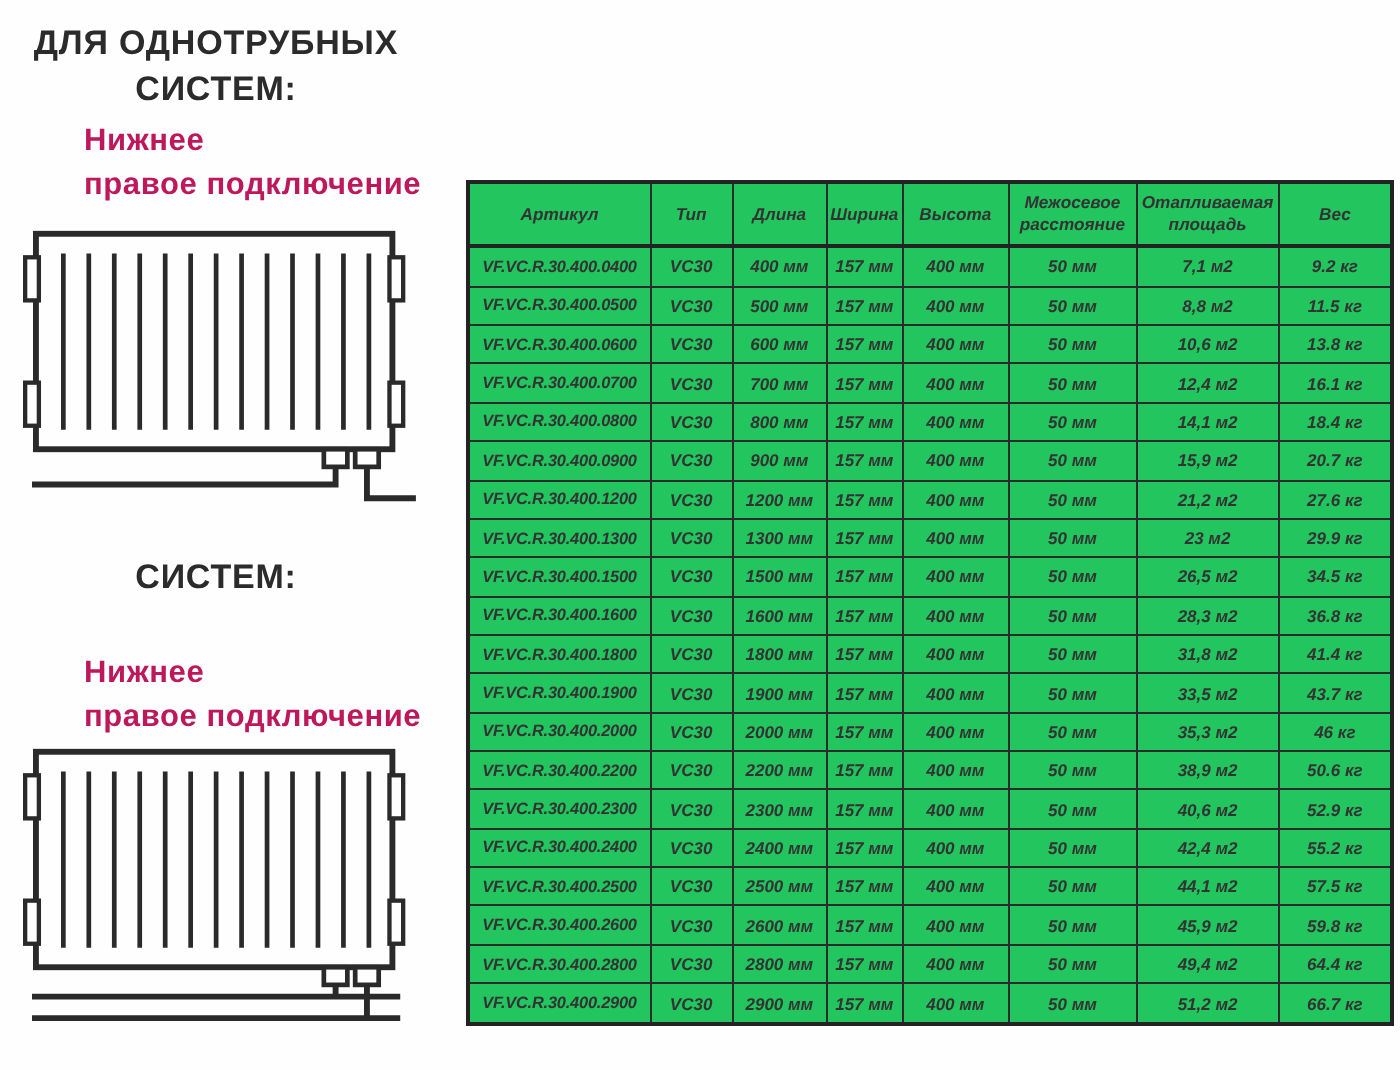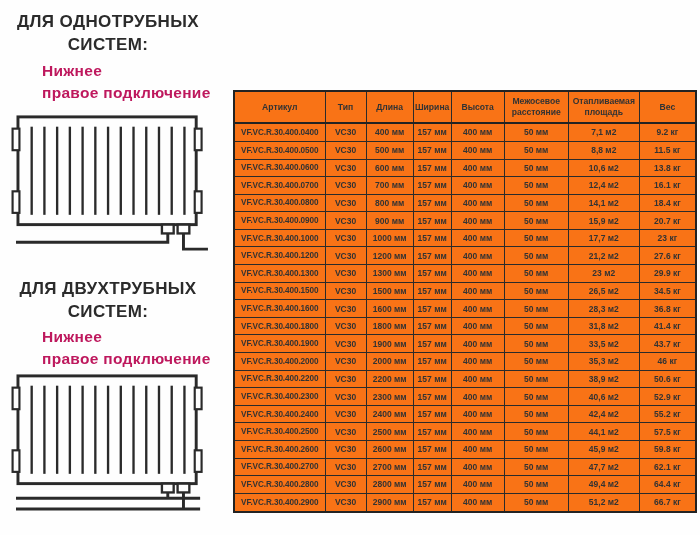--- a/index.html
+++ b/index.html
@@ -23,21 +23,21 @@
   #sec1-heading{top:10px;}
   #sec1-sub{top:60px;}
   #svg1{top:112px;}
   #sec2-heading{top:277px;}
   #sec2-sub{top:326px;}
   #svg2{top:371px;}
   
   .spec-table-wrap{position:absolute;left:233px;top:90px;width:464px;height:423px;}
   table.spec{
     width:100%;height:100%;border-collapse:collapse;table-layout:fixed;
-    border:2px solid #232323;background:#f97316;
+    border:2px solid #232323;background:#22c55e;font-style:italic;
   }
   table.spec th, table.spec td{
     border:1px solid #2b2b2b;text-align:center;vertical-align:middle;
     font-weight:bold;color:#333;padding:0 1px;overflow:hidden;white-space:nowrap;
   }
   table.spec thead th{
     height:30px;font-size:8.6px;line-height:1.25;white-space:normal;
     border-bottom:2px solid #232323;
   }
   table.spec td{font-size:8.5px;}
@@ -82,21 +82,20 @@
         <line x1="167" y1="15" x2="167" y2="105"></line>
       <line x1="180" y1="15" x2="180" y2="105"></line>
     </g>
     <rect class="fil" x="157" y="115" width="12" height="9" stroke-width="2.4"></rect>
     <rect class="fil" x="173" y="115" width="12" height="9" stroke-width="2.4"></rect>
     <path class="ln" stroke-width="3" d="M8 133 H163 V124"></path>
     <path class="ln" stroke-width="3" d="M179 124 V140 H204"></path>
   </svg>
 
   <div id="sec2-heading" class="section-heading">
-    <div>ДЛЯ ДВУХТРУБНЫХ</div>
     <div>СИСТЕМ:</div>
   </div>
   <div id="sec2-sub" class="section-sub">
     <div>Нижнее</div>
     <div>правое подключение</div>
   </div>
 
   <svg id="svg2" class="radiator-svg" viewBox="0 0 210 145">
     <rect class="ln" x="10" y="5" width="182" height="110" stroke-width="3"></rect>
     <rect class="fil" x="4.5" y="17" width="7" height="22" stroke-width="2.2"></rect>
@@ -205,30 +204,20 @@
             <td>VF.VC.R.30.400.0900</td>
             <td>VC30</td>
             <td>900 мм</td>
             <td>157 мм</td>
             <td>400 мм</td>
             <td>50 мм</td>
             <td>15,9 м2</td>
             <td>20.7 кг</td>
           </tr>
           <tr>
-            <td>VF.VC.R.30.400.1000</td>
-            <td>VC30</td>
-            <td>1000 мм</td>
-            <td>157 мм</td>
-            <td>400 мм</td>
-            <td>50 мм</td>
-            <td>17,7 м2</td>
-            <td>23 кг</td>
-          </tr>
-          <tr>
             <td>VF.VC.R.30.400.1200</td>
             <td>VC30</td>
             <td>1200 мм</td>
             <td>157 мм</td>
             <td>400 мм</td>
             <td>50 мм</td>
             <td>21,2 м2</td>
             <td>27.6 кг</td>
           </tr>
           <tr>
@@ -335,30 +324,20 @@
             <td>VF.VC.R.30.400.2600</td>
             <td>VC30</td>
             <td>2600 мм</td>
             <td>157 мм</td>
             <td>400 мм</td>
             <td>50 мм</td>
             <td>45,9 м2</td>
             <td>59.8 кг</td>
           </tr>
           <tr>
-            <td>VF.VC.R.30.400.2700</td>
-            <td>VC30</td>
-            <td>2700 мм</td>
-            <td>157 мм</td>
-            <td>400 мм</td>
-            <td>50 мм</td>
-            <td>47,7 м2</td>
-            <td>62.1 кг</td>
-          </tr>
-          <tr>
             <td>VF.VC.R.30.400.2800</td>
             <td>VC30</td>
             <td>2800 мм</td>
             <td>157 мм</td>
             <td>400 мм</td>
             <td>50 мм</td>
             <td>49,4 м2</td>
             <td>64.4 кг</td>
           </tr>
           <tr>

